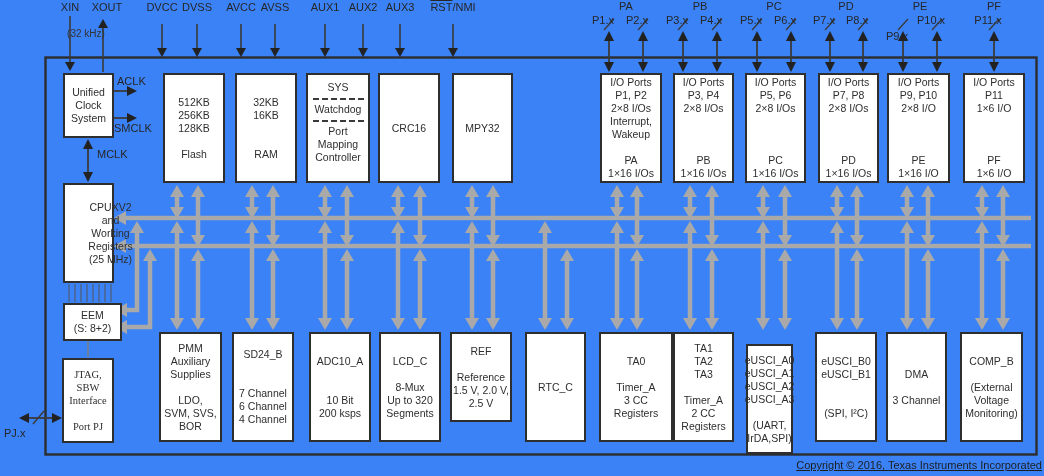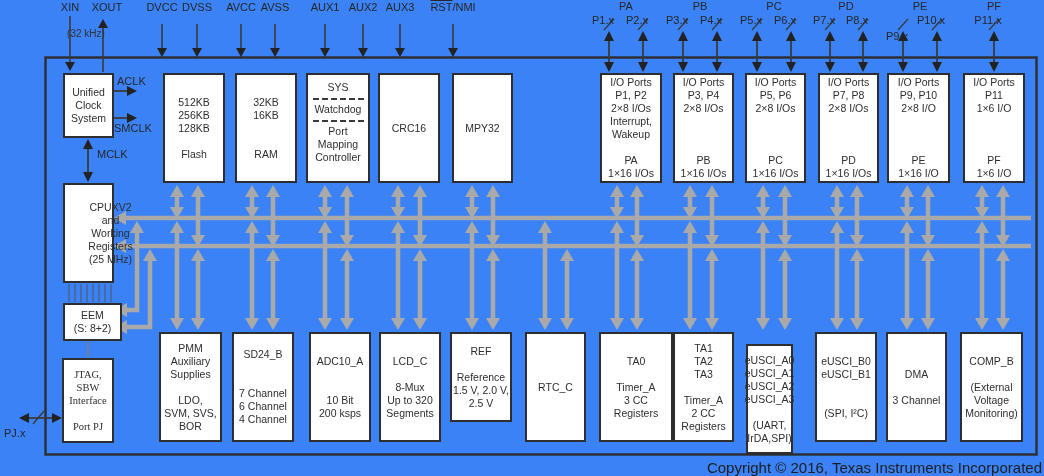--- a/index.html
+++ b/index.html
@@ -9,21 +9,21 @@
   .block{position:absolute;box-sizing:border-box;border:2px solid #2e2e2e;background:#fff;
          display:flex;flex-direction:column;justify-content:center;align-items:center;
          text-align:center;font-size:10.5px;overflow:visible;}
   .block.sys{justify-content:flex-start;padding-top:6px;}
   .bl{min-height:13px;line-height:13px;white-space:nowrap;}
   .divider{width:85%;border-top:2px dashed #3a3a3a;margin:4px 0 3px 0;height:0;}
   .lab{position:absolute;font-size:11px;line-height:13px;white-space:nowrap;color:#262626;}
   .cx{transform:translateX(-50%);}
   .small{font-size:10px;color:#333;}
   .ov{text-decoration:overline;}
-  #copyright{position:absolute;right:2px;top:459px;font-size:15px;color:#1d1d1d;}
+  #copyright{position:absolute;right:2px;top:459px;font-size:11px;color:#1d1d1d;text-decoration:underline;}
 </style>
 </head>
 <body>
 
 <div id="stage">
   <svg id="wires" width="1044" height="476">
       <rect x="45.5" y="57.5" width="991" height="397" fill="none" stroke="#2d2d2d" stroke-width="2.4"></rect>
       <line x1="117" y1="218" x2="1031" y2="218" stroke="#a9a9a9" stroke-width="4.5"></line>
       <polygon points="126,211 126,225 114,218" fill="#a9a9a9"></polygon>
       <line x1="117" y1="246" x2="1031" y2="246" stroke="#a9a9a9" stroke-width="4.5"></line>

